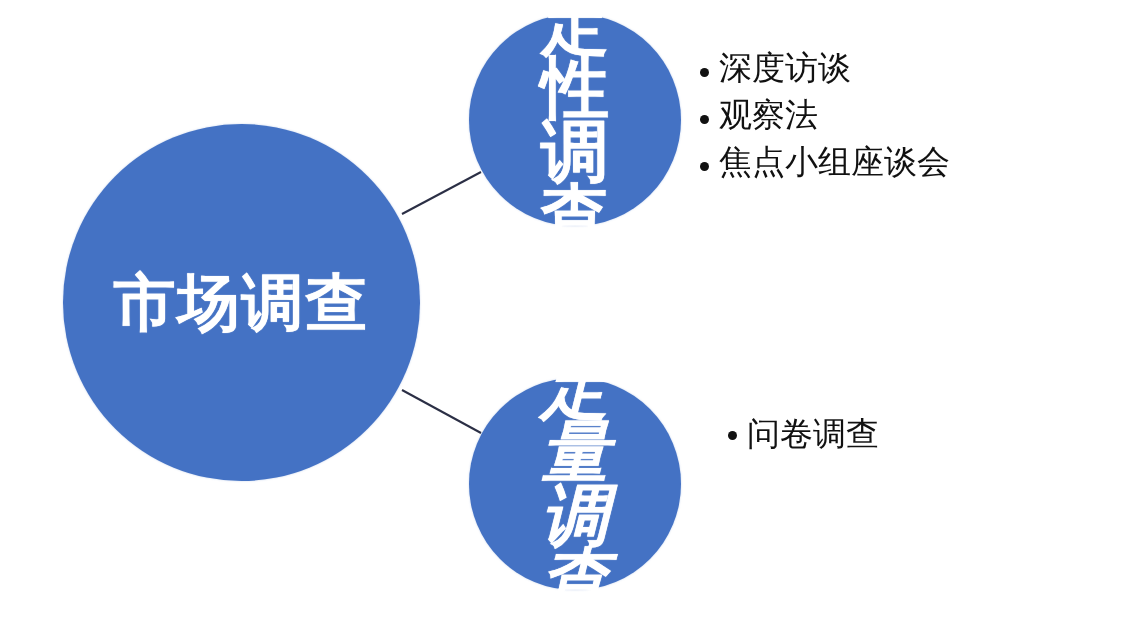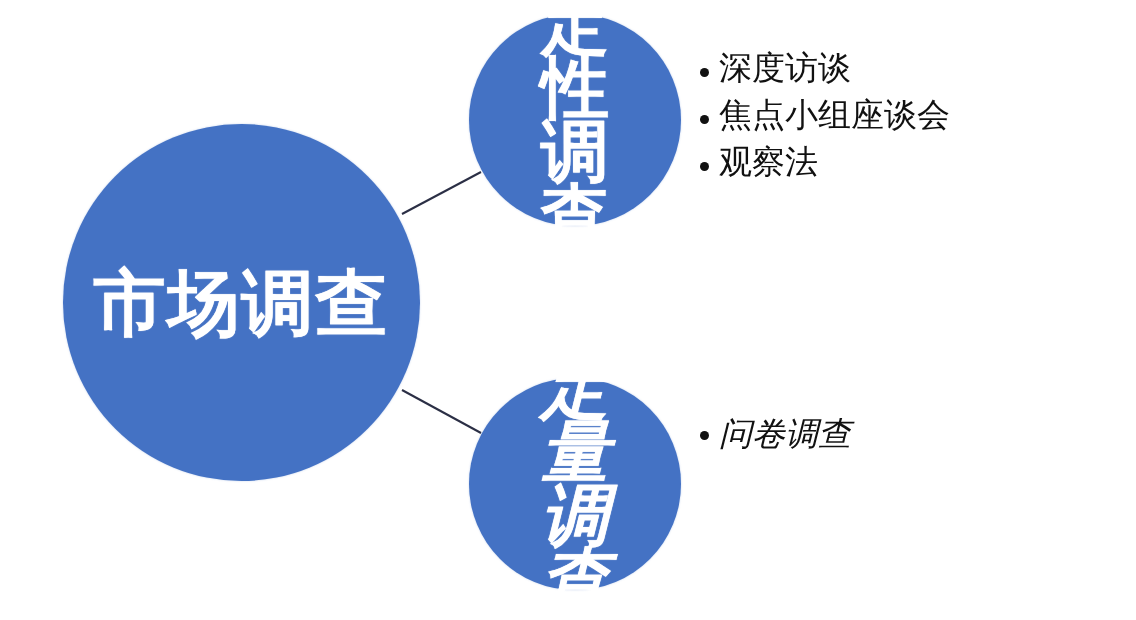--- a/index.html
+++ b/index.html
@@ -32,21 +32,21 @@
       font-weight: bold;
       text-align: center;
     }
     .circle-main {
       left: 63px;
       top: 124px;
       width: 357px;
       height: 357px;
     }
     .circle-main .label {
-      font-size: 72px;
+      font-size: 62px;
       letter-spacing: 2px;
       line-height: 1;
       text-shadow: 0 0 1px #ffffff;
     }
     .circle-sub {
       width: 212px;
       height: 212px;
     }
     .circle-top { left: 469px; top: 14px; }
     .circle-bottom { left: 469px; top: 378px; font-style: italic; }
@@ -60,21 +60,21 @@
     .bullets {
       position: absolute;
       margin: 0;
       padding: 0;
       list-style: none;
       color: #111111;
       font-size: 33px;
       line-height: 47px;
     }
     .bullets-top { left: 700px; top: 47px; font-family: Liberation Mono, monospace; }
-    .bullets-bottom { left: 700px; top: 410px; font-style: italic; }
+    .bullets-bottom { left: 728px; top: 410px; }
     .bullet-item {
       display: flex;
       align-items: center;
       white-space: nowrap;
     }
     .bullet-dot {
       display: inline-block;
       width: 9px;
       height: 9px;
       border-radius: 50%;
@@ -105,25 +105,25 @@
     <span class="label">定量调查</span>
   </div>
 
   <ul class="bullets bullets-top">
     <li class="bullet-item">
       <span class="bullet-dot"></span>
       <span>深度访谈</span>
     </li>
     <li class="bullet-item">
       <span class="bullet-dot"></span>
-      <span>焦点小组座谈会</span>
+      <span>观察法</span>
     </li>
     <li class="bullet-item">
       <span class="bullet-dot"></span>
-      <span>观察法</span>
+      <span>焦点小组座谈会</span>
     </li>
   </ul>
 
   <ul class="bullets bullets-bottom">
     <li class="bullet-item">
       <span class="bullet-dot"></span>
       <span>问卷调查</span>
     </li>
   </ul>
 

